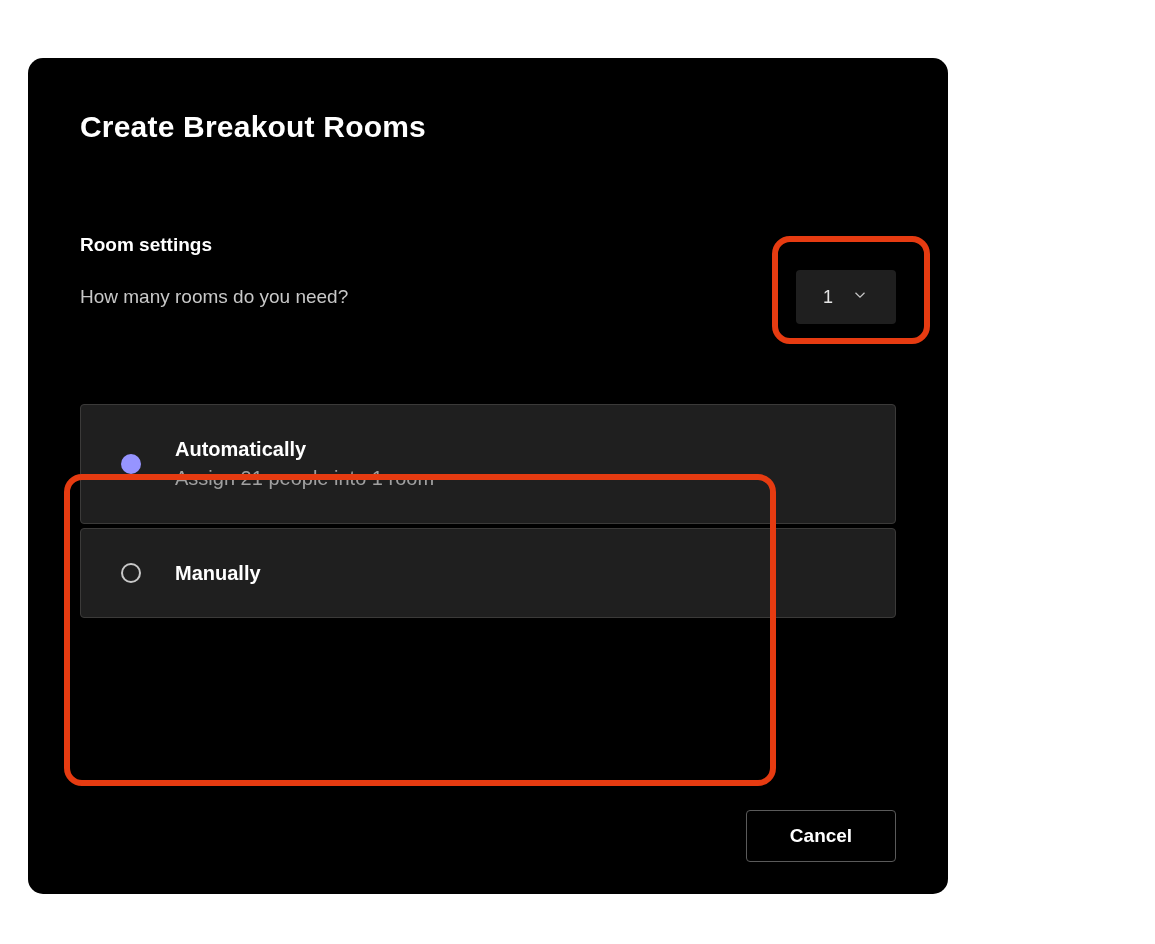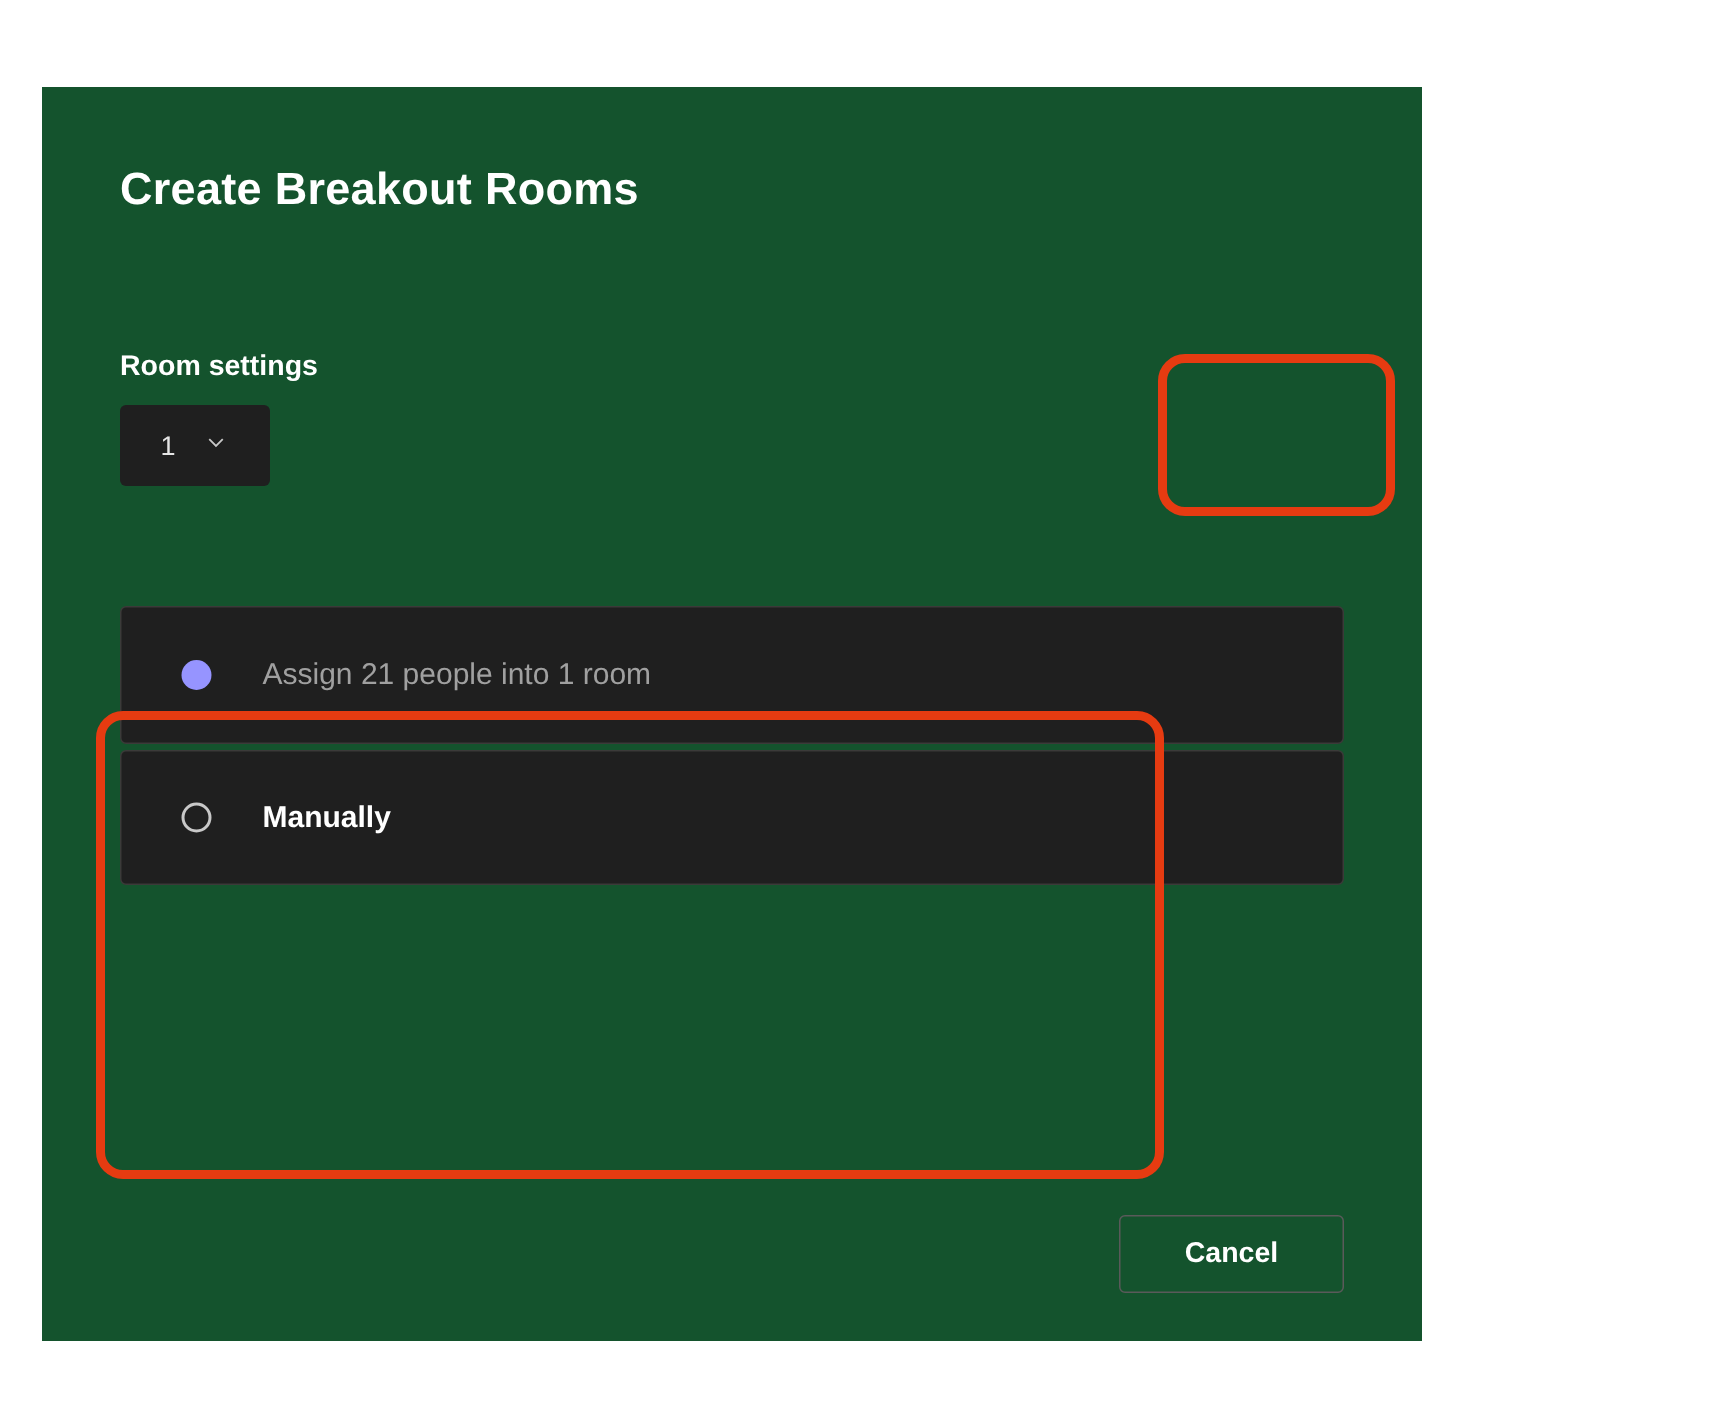--- a/index.html
+++ b/index.html
@@ -16,24 +16,25 @@
     width: 1155px;
     height: 944px;
     box-sizing: border-box;
     padding: 58px 28px 28px 28px;
   }
 
   .dialog {
     position: relative;
     width: 920px;
     height: 836px;
-    background: #14532d;
+    background: #000000;
     color: #ffffff;
     box-sizing: border-box;
     padding: 52px 52px 40px 52px;
+    border-radius: 15px;
   }
 
   .dialog-title {
     font-size: 30px;
     font-weight: 700;
     margin: 0 0 90px 0;
     letter-spacing: 0.2px;
   }
 
   .section-heading {
@@ -183,37 +184,39 @@
 
 <div class="stage">
   <div class="dialog">
 
     <h1 class="dialog-title">Create Breakout Rooms</h1>
 
     <div>
       <div class="section-heading">Room settings</div>
 
       <div class="room-row">
+        <div class="section-question">How many rooms do you need?</div>
 
         <div class="room-select">
           <span>1</span>
           <span class="chev">
             <svg viewBox="0 0 24 24">
                 <polyline points="6 9 12 15 18 9"></polyline>
               </svg>
           </span>
         </div>
       </div>
     </div>
 
     <div>
 
       <div class="option-card first">
         <div class="radio selected"></div>
         <div class="option-text">
+          <span class="option-title">Automatically</span>
           <span class="option-sub">Assign 21 people into 1 room</span>
         </div>
       </div>
 
       <div class="option-card">
         <div class="radio unselected"></div>
         <div class="option-text">
           <span class="option-title">Manually</span>
         </div>
       </div>

